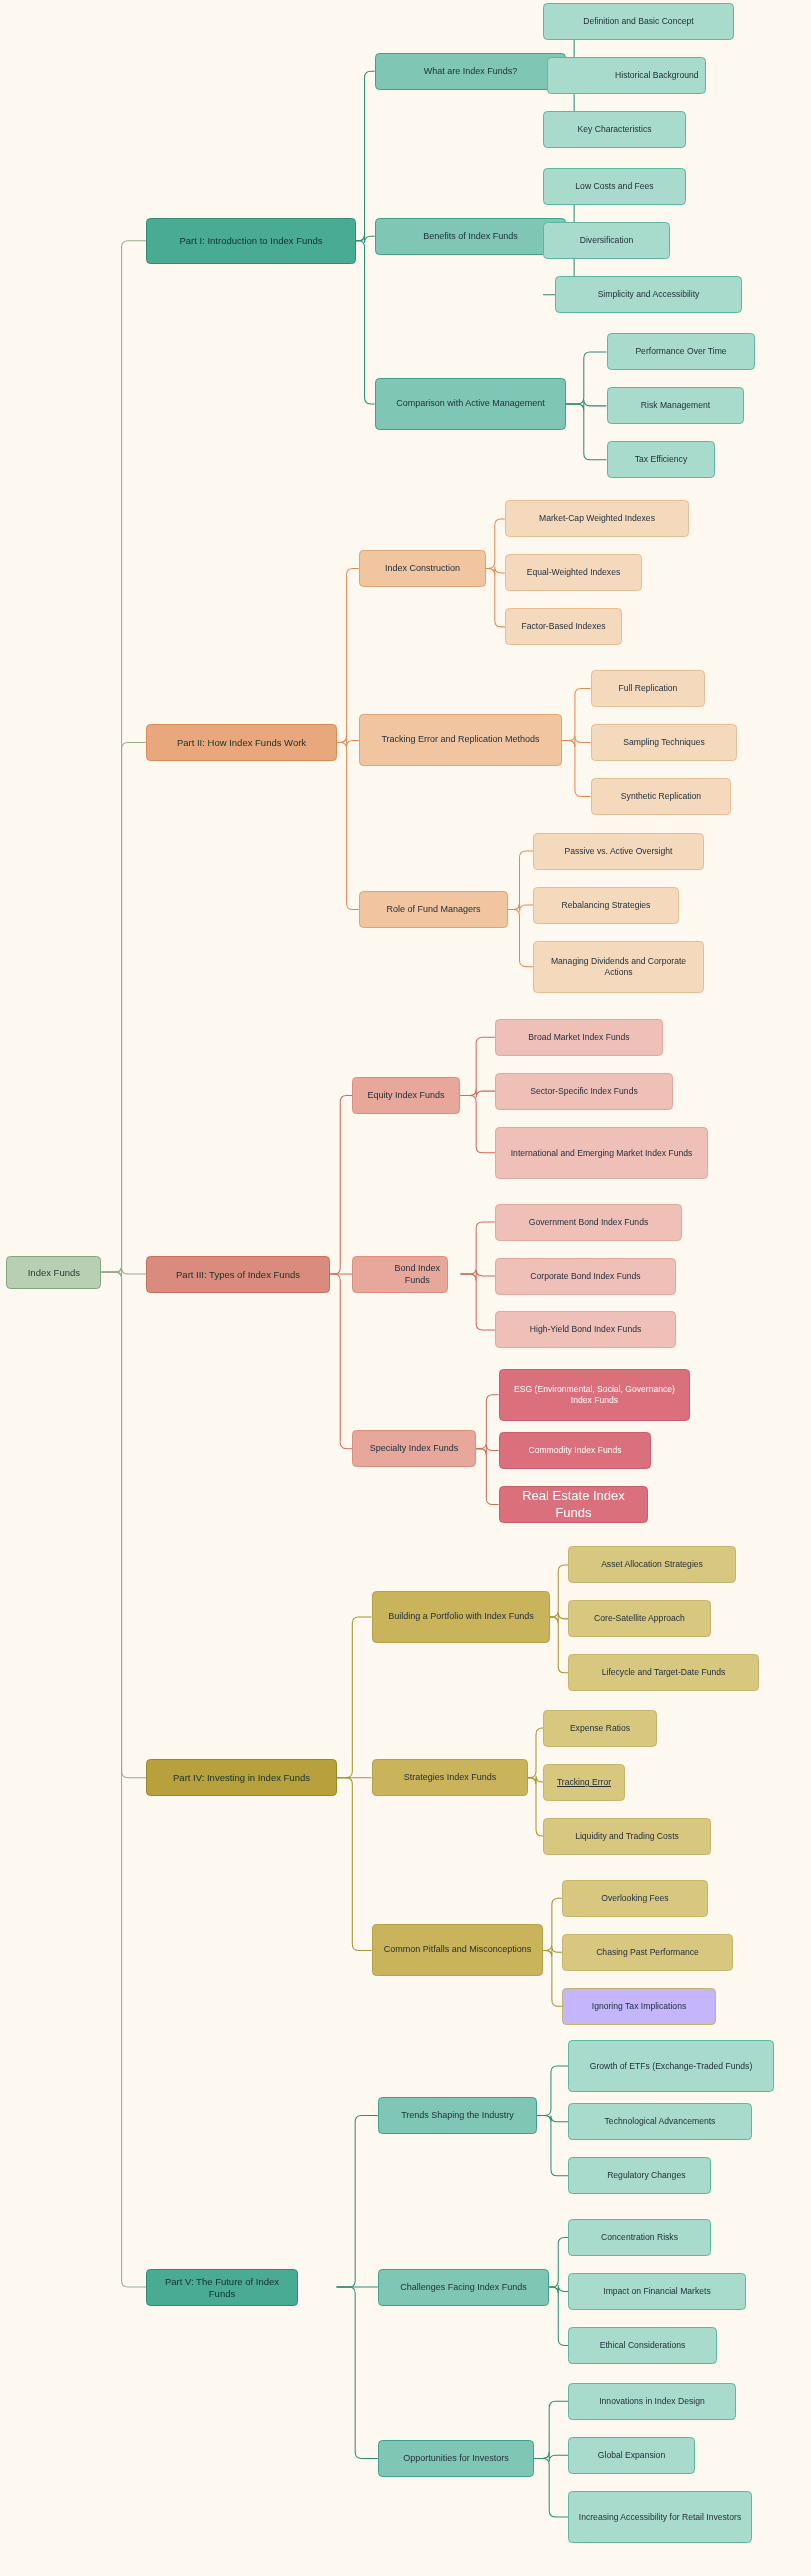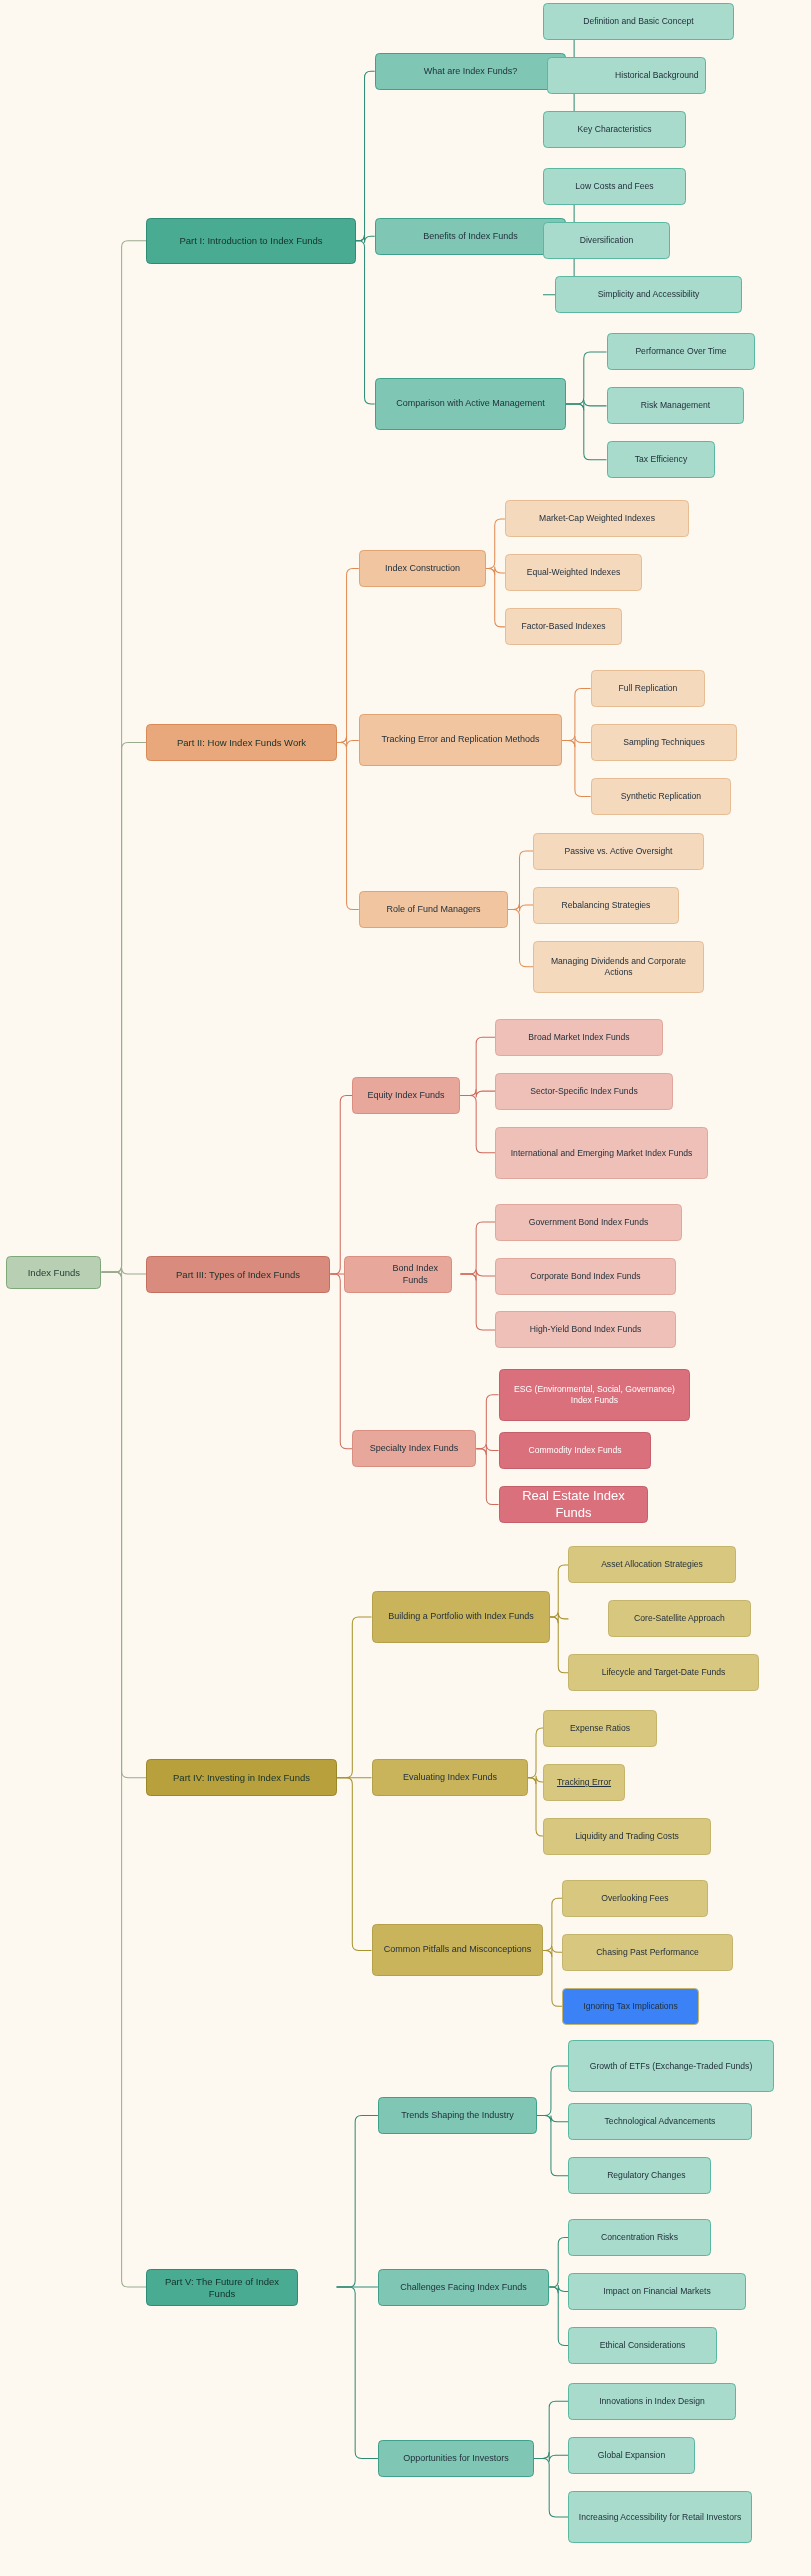--- a/index.html
+++ b/index.html
@@ -170,21 +170,21 @@
       </div>
       <div class="node" style="left: 495px; top: 1019px; width: 168px; height: 37px; background: rgb(239, 192, 183); border: 0.6px solid rgb(224, 168, 157); font-size: 8.6px; font-weight: normal; color: rgb(34, 48, 60);">
         <span>Broad Market Index Funds</span>
       </div>
       <div class="node" style="left: 495px; top: 1073px; width: 178px; height: 37px; background: rgb(239, 192, 183); border: 0.6px solid rgb(224, 168, 157); font-size: 8.6px; font-weight: normal; color: rgb(34, 48, 60);">
         <span>Sector-Specific Index Funds</span>
       </div>
       <div class="node" style="left: 495px; top: 1127px; width: 213px; height: 52px; background: rgb(239, 192, 183); border: 0.6px solid rgb(224, 168, 157); font-size: 8.6px; font-weight: normal; color: rgb(34, 48, 60);">
         <span>International and Emerging Market Index Funds</span>
       </div>
-      <div class="node" style="left: 344px; top: 1256px; width: 108px; height: 37px; background: rgb(232, 167, 155); border: 0.6px solid rgb(217, 142, 128); font-size: 9px; font-weight: normal; color: rgb(34, 48, 60); padding-left: 41px;">
+      <div class="node" style="left: 352px; top: 1256px; width: 96px; height: 37px; background: rgb(232, 167, 155); border: 0.6px solid rgb(217, 142, 128); font-size: 9px; font-weight: normal; color: rgb(34, 48, 60); padding-left: 41px;">
         <span>Bond Index Funds</span>
       </div>
       <div class="node" style="left: 495px; top: 1204px; width: 187px; height: 37px; background: rgb(239, 192, 183); border: 0.6px solid rgb(224, 168, 157); font-size: 8.6px; font-weight: normal; color: rgb(34, 48, 60);">
         <span>Government Bond Index Funds</span>
       </div>
       <div class="node" style="left: 495px; top: 1258px; width: 181px; height: 37px; background: rgb(239, 192, 183); border: 0.6px solid rgb(224, 168, 157); font-size: 8.6px; font-weight: normal; color: rgb(34, 48, 60);">
         <span>Corporate Bond Index Funds</span>
       </div>
       <div class="node" style="left: 495px; top: 1311px; width: 181px; height: 37px; background: rgb(239, 192, 183); border: 0.6px solid rgb(224, 168, 157); font-size: 8.6px; font-weight: normal; color: rgb(34, 48, 60);">
         <span>High-Yield Bond Index Funds</span>
@@ -203,48 +203,48 @@
       </div>
       <div class="node" style="left: 146px; top: 1759px; width: 191px; height: 37px; background: rgb(184, 160, 60); border: 0.6px solid rgb(156, 135, 40); font-size: 9.5px; font-weight: normal; color: rgb(20, 49, 42);">
         <span>Part IV: Investing in Index Funds</span>
       </div>
       <div class="node" style="left: 372px; top: 1591px; width: 178px; height: 52px; background: rgb(201, 180, 92); border: 0.6px solid rgb(180, 160, 74); font-size: 9px; font-weight: normal; color: rgb(34, 48, 60);">
         <span>Building a Portfolio with Index Funds</span>
       </div>
       <div class="node" style="left: 568px; top: 1546px; width: 168px; height: 37px; background: rgb(216, 199, 127); border: 0.6px solid rgb(197, 180, 108); font-size: 8.6px; font-weight: normal; color: rgb(34, 48, 60);">
         <span>Asset Allocation Strategies</span>
       </div>
-      <div class="node" style="left: 568px; top: 1600px; width: 143px; height: 37px; background: rgb(216, 199, 127); border: 0.6px solid rgb(197, 180, 108); font-size: 8.6px; font-weight: normal; color: rgb(34, 48, 60); margin-left: 40px;">
+      <div class="node" style="left: 568px; top: 1600px; width: 143px; height: 37px; background: rgb(216, 199, 127); border: 0.6px solid rgb(197, 180, 108); font-size: 8.6px; font-weight: normal; color: rgb(34, 48, 60);">
         <span>Core-Satellite Approach</span>
       </div>
       <div class="node" style="left: 568px; top: 1654px; width: 191px; height: 37px; background: rgb(216, 199, 127); border: 0.6px solid rgb(197, 180, 108); font-size: 8.6px; font-weight: normal; color: rgb(34, 48, 60);">
         <span>Lifecycle and Target-Date Funds</span>
       </div>
       <div class="node" style="left: 372px; top: 1759px; width: 156px; height: 37px; background: rgb(201, 180, 92); border: 0.6px solid rgb(180, 160, 74); font-size: 9px; font-weight: normal; color: rgb(34, 48, 60);">
-        <span>Evaluating Index Funds</span>
+        <span>Strategies Index Funds</span>
       </div>
       <div class="node" style="left: 543px; top: 1710px; width: 114px; height: 37px; background: rgb(216, 199, 127); border: 0.6px solid rgb(197, 180, 108); font-size: 8.6px; font-weight: normal; color: rgb(34, 48, 60);">
         <span>Expense Ratios</span>
       </div>
       <div class="node" style="left: 543px; top: 1764px; width: 82px; height: 37px; background: rgb(216, 199, 127); border: 0.6px solid rgb(197, 180, 108); font-size: 8.6px; font-weight: normal; color: rgb(34, 48, 60); text-decoration: underline;">
         <span>Tracking Error</span>
       </div>
       <div class="node" style="left: 543px; top: 1818px; width: 168px; height: 37px; background: rgb(216, 199, 127); border: 0.6px solid rgb(197, 180, 108); font-size: 8.6px; font-weight: normal; color: rgb(34, 48, 60);">
         <span>Liquidity and Trading Costs</span>
       </div>
       <div class="node" style="left: 372px; top: 1924px; width: 171px; height: 52px; background: rgb(201, 180, 92); border: 0.6px solid rgb(180, 160, 74); font-size: 9px; font-weight: normal; color: rgb(34, 48, 60);">
         <span>Common Pitfalls and Misconceptions</span>
       </div>
       <div class="node" style="left: 562px; top: 1880px; width: 146px; height: 37px; background: rgb(216, 199, 127); border: 0.6px solid rgb(197, 180, 108); font-size: 8.6px; font-weight: normal; color: rgb(34, 48, 60);">
         <span>Overlooking Fees</span>
       </div>
       <div class="node" style="left: 562px; top: 1934px; width: 171px; height: 37px; background: rgb(216, 199, 127); border: 0.6px solid rgb(197, 180, 108); font-size: 8.6px; font-weight: normal; color: rgb(34, 48, 60);">
         <span>Chasing Past Performance</span>
       </div>
-      <div class="node" style="left: 562px; top: 1988px; width: 137px; height: 37px; background: #3b82f6; border: 0.6px solid rgb(197, 180, 108); font-size: 8.6px; font-weight: normal; color: rgb(34, 48, 60);">
+      <div class="node" style="left: 562px; top: 1988px; width: 154px; height: 37px; background: #c4b5fd; border: 0.6px solid rgb(197, 180, 108); font-size: 8.6px; font-weight: normal; color: rgb(34, 48, 60);">
         <span>Ignoring Tax Implications</span>
       </div>
       <div class="node" style="left: 146px; top: 2269px; width: 152px; height: 37px; background: rgb(74, 171, 147); border: 0.6px solid rgb(46, 139, 116); font-size: 9.5px; font-weight: normal; color: rgb(20, 49, 42);">
         <span>Part V: The Future of Index Funds</span>
       </div>
       <div class="node" style="left: 378px; top: 2097px; width: 159px; height: 37px; background: rgb(127, 199, 180); border: 0.6px solid rgb(63, 161, 137); font-size: 9px; font-weight: normal; color: rgb(34, 48, 60);">
         <span>Trends Shaping the Industry</span>
       </div>
       <div class="node" style="left: 568px; top: 2040px; width: 206px; height: 52px; background: rgb(168, 219, 203); border: 0.6px solid rgb(89, 184, 159); font-size: 8.6px; font-weight: normal; color: rgb(34, 48, 60);">
         <span>Growth of ETFs (Exchange-Traded Funds)</span>

